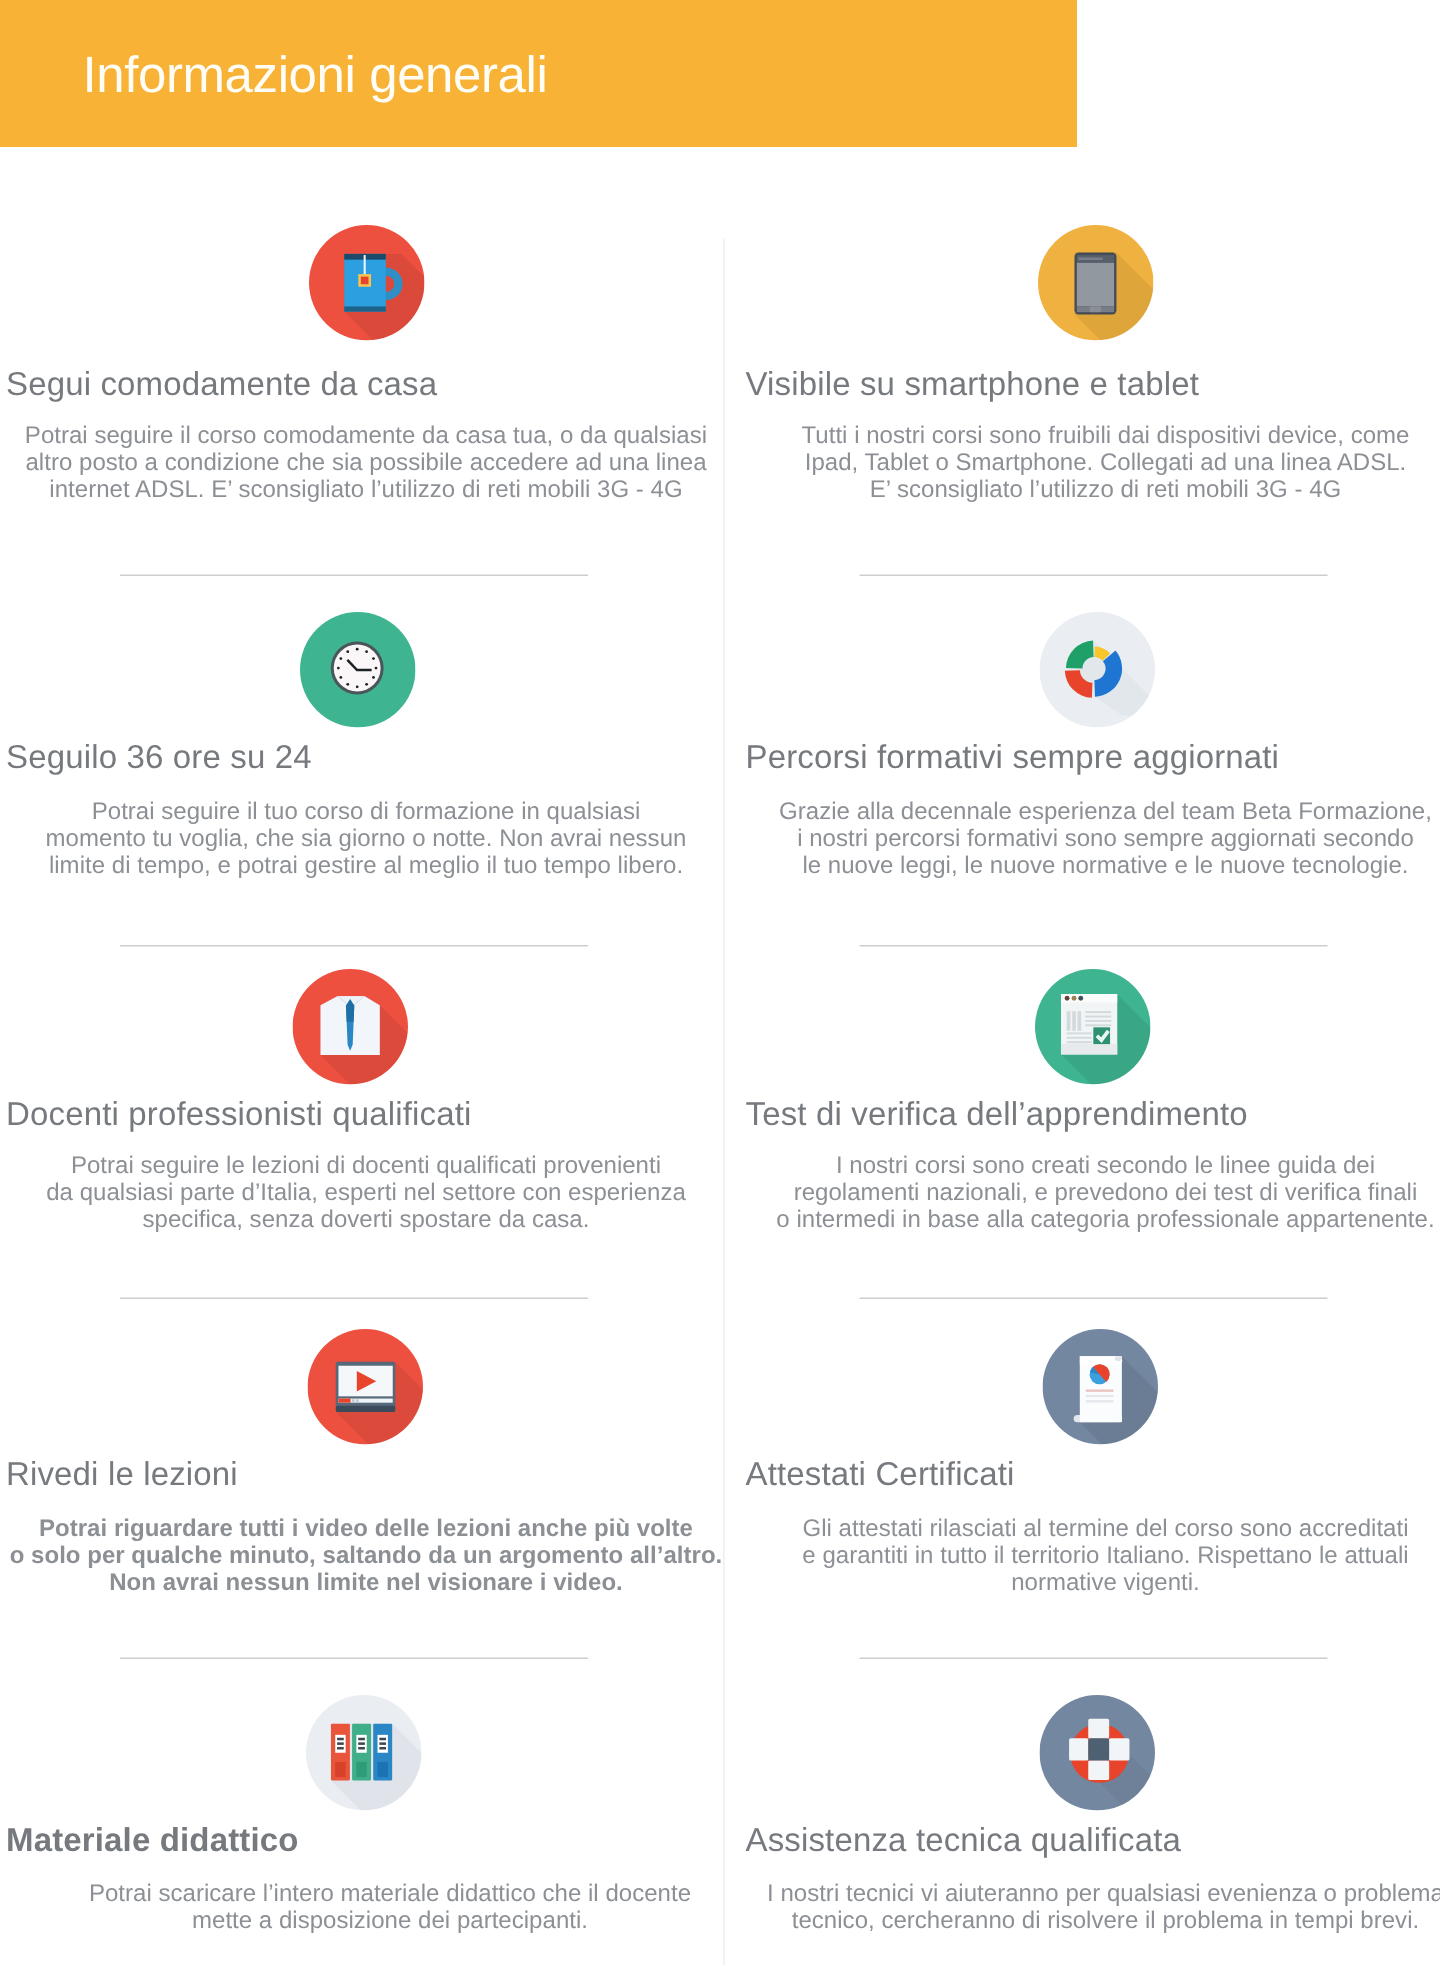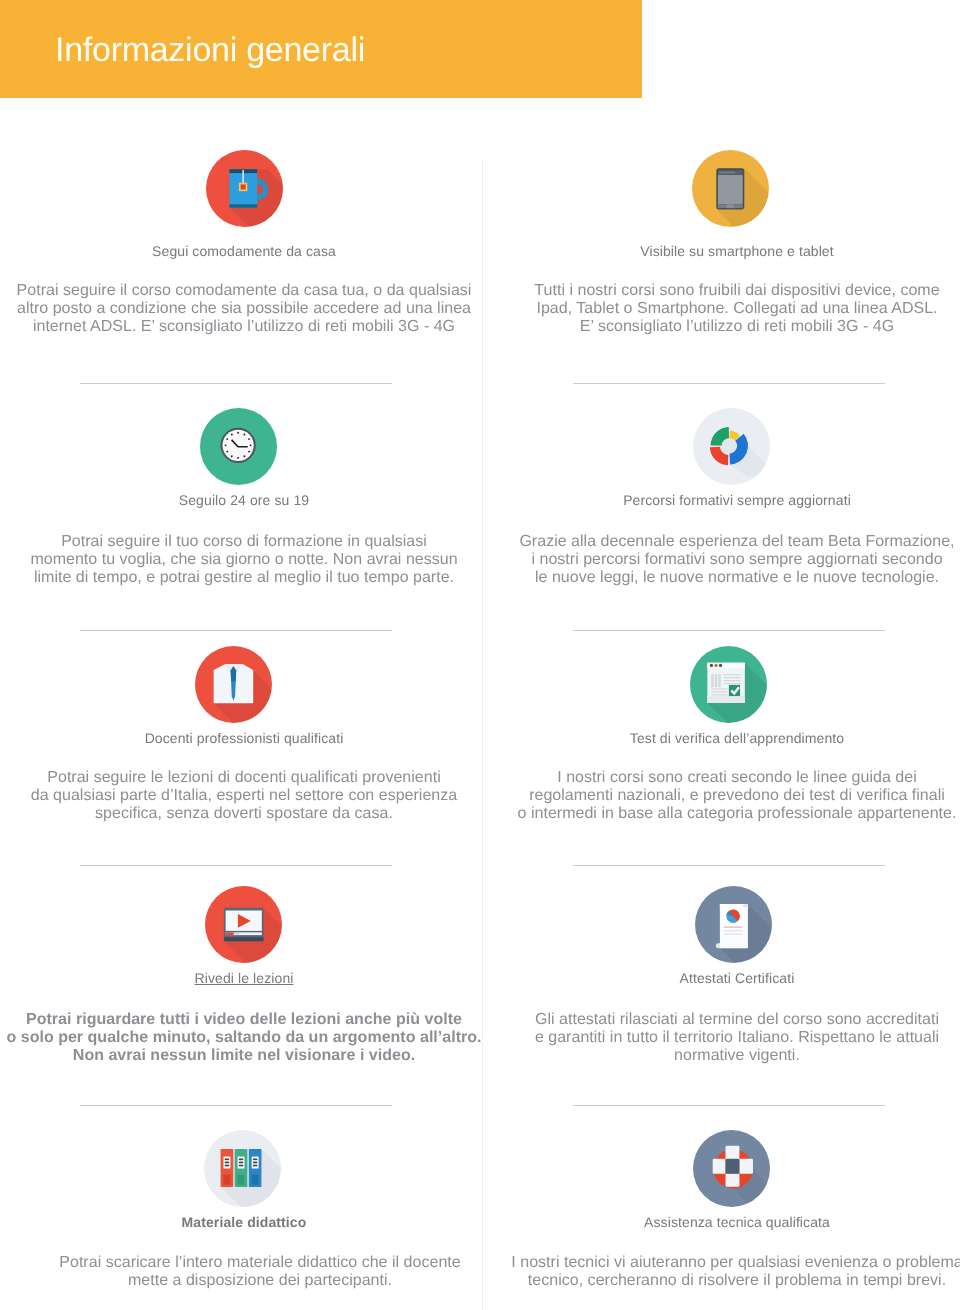--- a/index.html
+++ b/index.html
@@ -10,21 +10,21 @@
     font-family:"Liberation Sans", sans-serif;
     -webkit-font-smoothing:antialiased;
     text-rendering:geometricPrecision;
     overflow:hidden;
     position:relative;
   }
   .page{position:relative;width:960px;height:1310px;overflow:hidden;}
 
   
   .header{
-    position:absolute;left:0;top:0;width:642px;height:98px;
+    position:absolute;left:0;top:0;width:718px;height:98px;
     background:#f8b236;
   }
   .header-title{
     position:absolute;left:55px;top:27px;
     font-size:34px;color:#fffdf6;letter-spacing:-0.27px;
     font-weight:400;line-height:46px;
   }
 
   
   .vdivider{
@@ -33,22 +33,22 @@
   }
 
   
   .cell{position:absolute;width:480px;}
   .hr{position:absolute;height:1px;background:#cdcdcd;width:312px;}
 
   .iconwrap{position:absolute;}
   .iconwrap svg{display:block;}
 
   .title{
-    position:absolute;width:480px;text-align:center;
-    font-size:14px;color:#767a7e;font-weight:400;letter-spacing:0.1px;
+    position:absolute;width:480px;
+    font-size:22px;color:#767a7e;font-weight:400;letter-spacing:0.1px;
   }
   .body{
     position:absolute;width:480px;text-align:center;
     font-size:16.0px;color:#8c9095;line-height:18.2px;font-weight:400;letter-spacing:0.02px;
     white-space:pre-line;
   }
 </style>
 </head>
 <body>
 
@@ -133,24 +133,24 @@
     <circle cx="41.85" cy="64.12" r="1.2"></circle>
     <circle cx="35.88" cy="58.15" r="1.2"></circle>
     <circle cx="33.70" cy="50.00" r="1.2"></circle>
     <circle cx="35.88" cy="41.85" r="1.2"></circle>
     <circle cx="41.85" cy="35.88" r="1.2"></circle>
   </g>
   <path d="M41.0 41.4 L49.4 50.3 L62.0 50.3" stroke="#1b2023" stroke-width="2.2" fill="none" stroke-linecap="butt" stroke-linejoin="miter"></path>
 </g>
     </svg>
         </div>
-        <div class="title" style="top:492px;left:4px;">Seguilo 24 ore su 19</div>
+        <div class="title" style="top:492px;left:4px;">Seguilo 36 ore su 24</div>
         <div class="body" style="top:533px;left:4px;">Potrai seguire il tuo corso di formazione in qualsiasi
 momento tu voglia, che sia giorno o notte. Non avrai nessun
-limite di tempo, e potrai gestire al meglio il tuo tempo parte.</div>
+limite di tempo, e potrai gestire al meglio il tuo tempo libero.</div>
       </div>
       <div class="cell" style="left: 480px; top: 0px;">
         <div class="hr" style="left:93px;top:383px;"></div>
         <div class="iconwrap" style="left:212.5px;top:407.5px;">
     <svg width="77" height="77" viewBox="0 0 100 100">
       <defs>
               <clipPath id="cp3">
                 <circle cx="50" cy="50" r="50"></circle>
               </clipPath>
             </defs>
@@ -252,21 +252,21 @@
   <rect x="26.8" y="31.8" width="47" height="26.5" fill="#f4f8fa"></rect>
   <path d="M42.7 36.4 L59.5 45.3 L42.7 54.2 Z" fill="#e8442b"></path>
   <rect x="26.8" y="60.2" width="47" height="3.6" fill="#eef4f7"></rect>
   <rect x="26.8" y="60.2" width="10.5" height="3.6" fill="#e8442b"></rect>
   <rect x="38.5" y="60.8" width="2.3" height="2.4" fill="#bcccd6"></rect>
   <rect x="42" y="60.8" width="2.3" height="2.4" fill="#bcccd6"></rect>
   <rect x="24.5" y="66.5" width="51.5" height="5.3" rx="1.6" fill="#3c4b5b"></rect>
 </g>
     </svg>
         </div>
-        <div class="title" style="top:970px;left:4px;text-decoration:underline;">Rivedi le lezioni</div>
+        <div class="title" style="top:970px;left:4px;">Rivedi le lezioni</div>
         <div class="body" style="top:1011px;left:4px;font-weight:bold;">Potrai riguardare tutti i video delle lezioni anche più volte
 o solo per qualche minuto, saltando da un argomento all’altro.
 Non avrai nessun limite nel visionare i video.</div>
       </div>
       <div class="cell" style="left: 480px; top: 0px;">
         <div class="hr" style="left:93px;top:865px;"></div>
         <div class="iconwrap" style="left:214.5px;top:886px;">
     <svg width="77" height="77" viewBox="0 0 100 100">
       <defs>
               <clipPath id="cp7">

